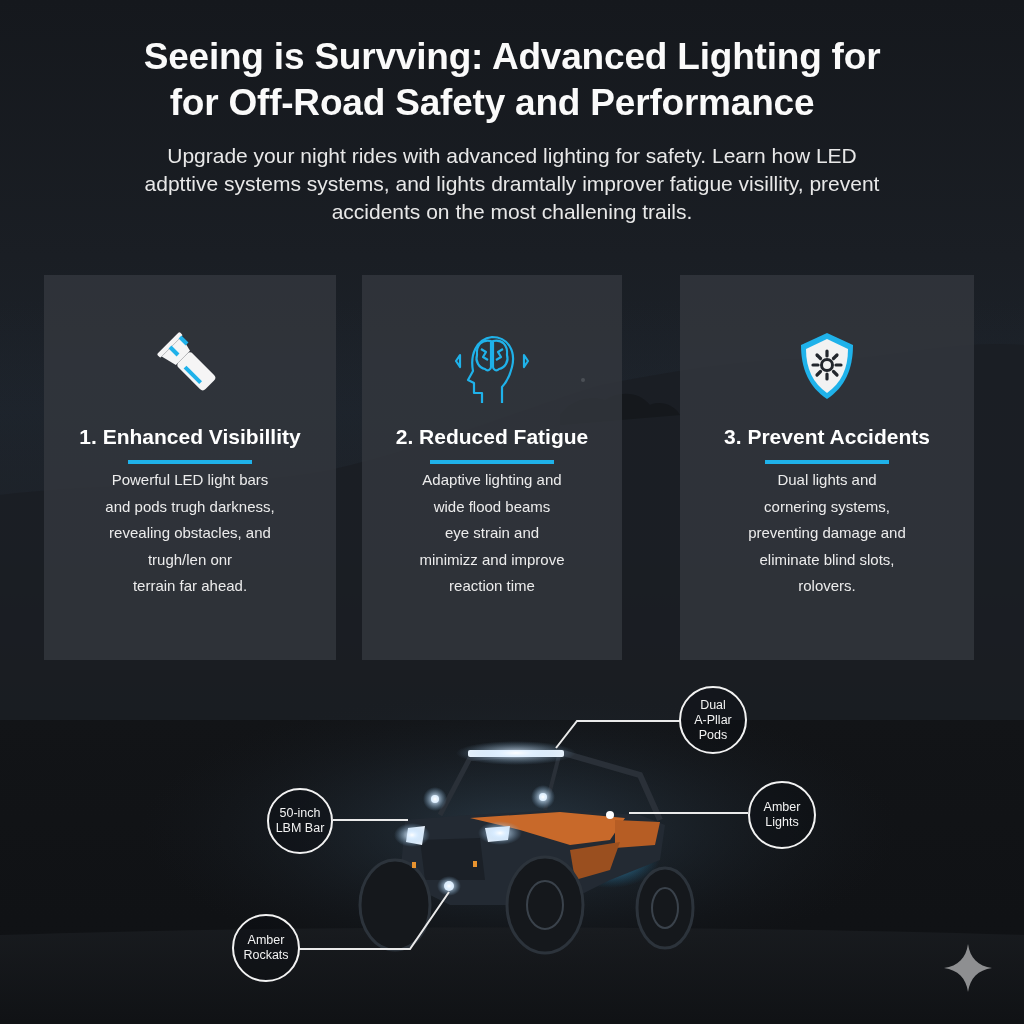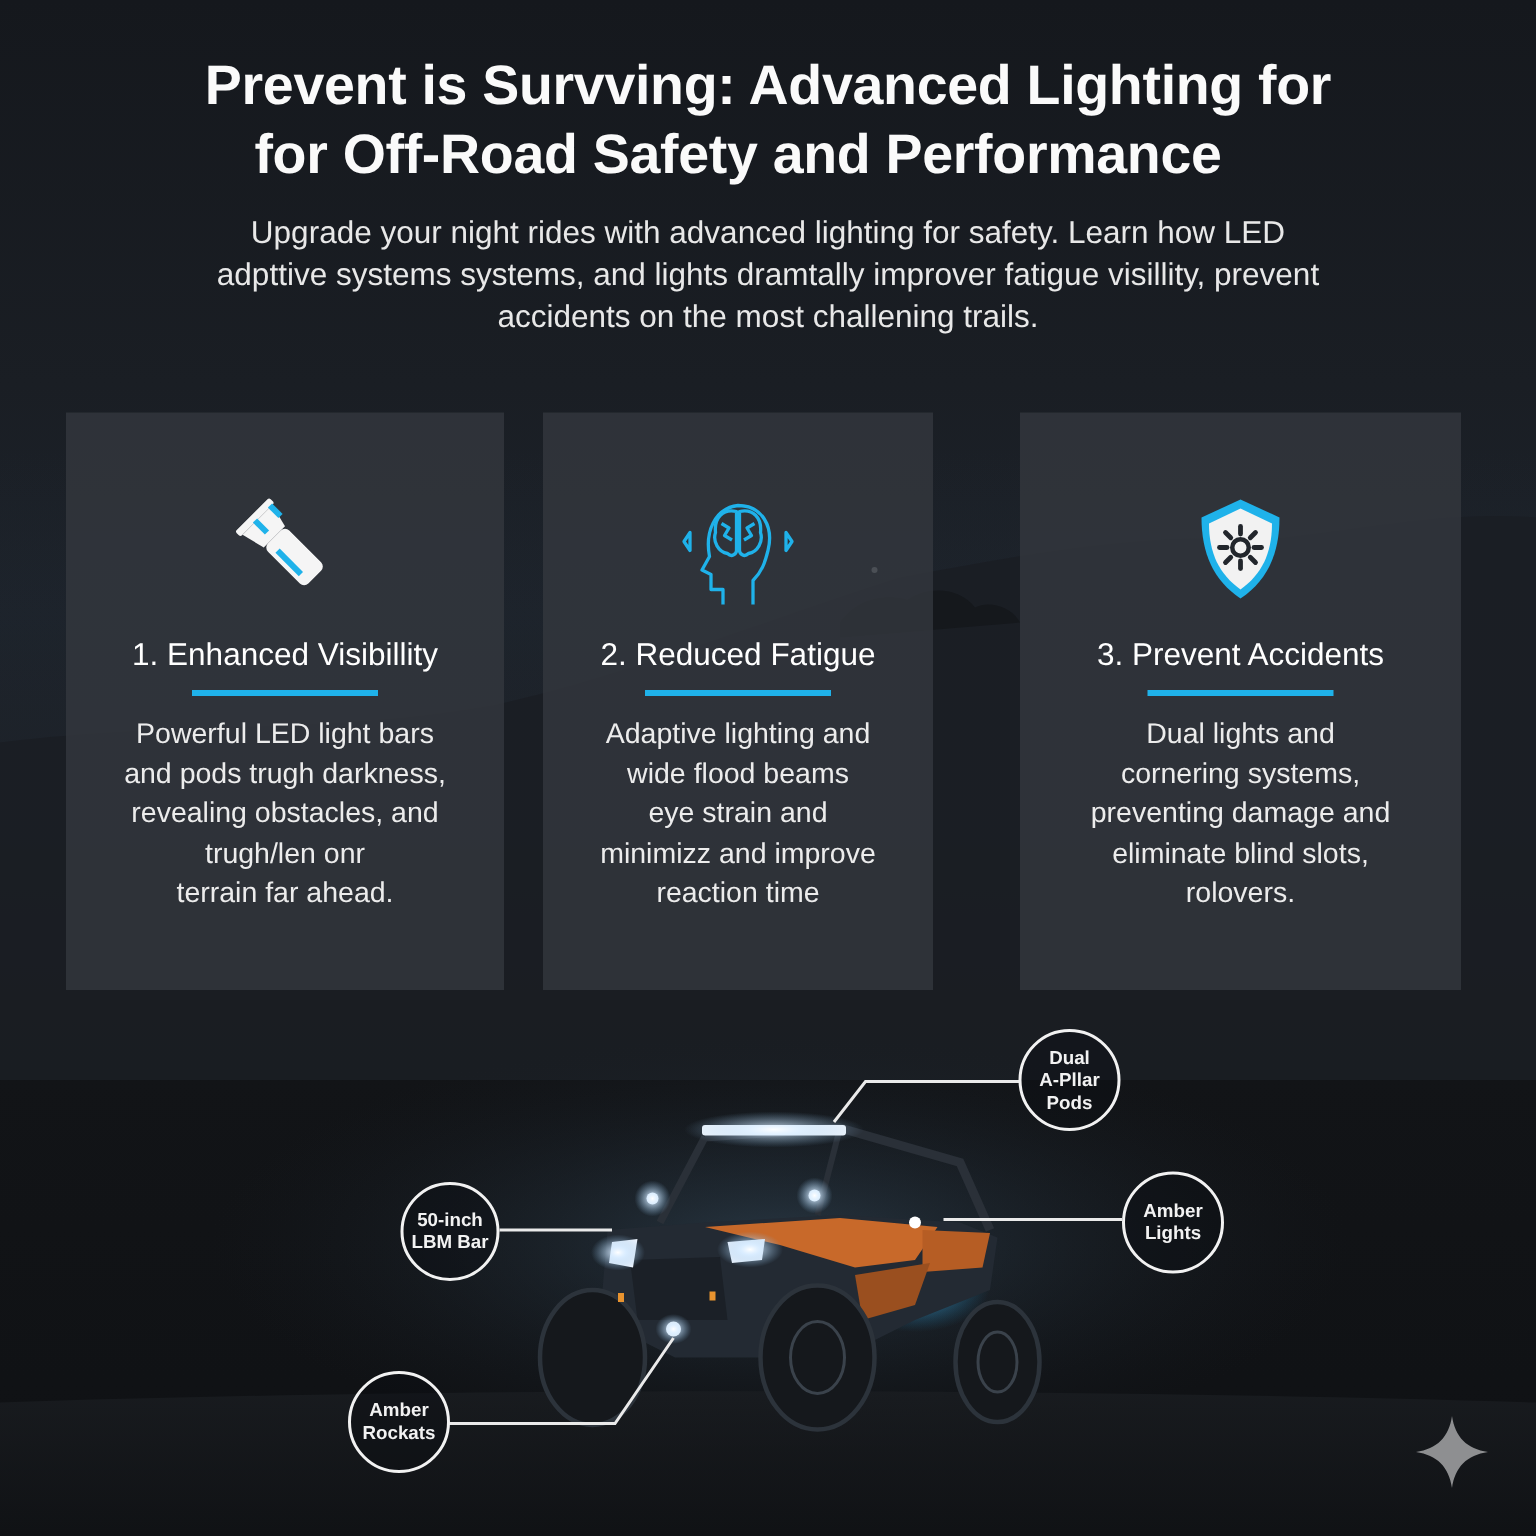--- a/index.html
+++ b/index.html
@@ -27,36 +27,36 @@
   }
   .subtitle span { display: block; }
   .card {
     position: absolute; top: 275px; height: 385px;
     background: rgba(52, 56, 63, 0.78);
     text-align: center;
   }
   .card .icon { position: absolute; left: 50%; top: 50px; transform: translateX(-50%); width: 80px; height: 80px; }
   .card .heading {
     position: absolute; top: 150px; left: 0; width: 100%;
-    font-weight: 400; font-size: 21px; color: #fff;
+    font-weight: 700; font-size: 21px; color: #fff;
   }
   .card .rule {
     position: absolute; top: 185px; left: 50%; transform: translateX(-50%);
     width: 124px; height: 4px; background: #1fb2ea;
   }
   .card .body {
-    position: absolute; top: 202px; left: 10px; right: 10px;
-    font-size: 19px; line-height: 26.5px; color: #ececec;
+    position: absolute; top: 192px; left: 10px; right: 10px;
+    font-size: 15px; line-height: 26.5px; color: #ececec;
   }
   .card .body span { display: block; }
   .vehicle-scene { position: absolute; left: 0; top: 670px; width: 1024px; height: 354px; }
   .callout {
     position: absolute; border: 2.5px solid #f2f2f2; border-radius: 50%;
     display: flex; flex-direction: column; align-items: center; justify-content: center;
-    font-size: 12.5px; font-weight: 700; line-height: 15px; color: #f2f2f2; text-align: center;
+    font-size: 12.5px; font-weight: 400; line-height: 15px; color: #f2f2f2; text-align: center;
     background: rgba(10,12,16,0.35);
   }
   .sparkle { position: absolute; left: 942px; top: 942px; width: 52px; height: 52px; }
 </style>
 </head>
 <body>
 
 <svg class="bg-hills" viewBox="0 0 1024 420" preserveAspectRatio="none">
   <defs>
     <linearGradient id="sky" x1="0" y1="0" x2="0" y2="1">
@@ -65,21 +65,21 @@
       <stop offset="1" stop-color="#14171b" stop-opacity="0"></stop>
     </linearGradient>
   </defs>
   <rect x="0" y="0" width="1024" height="420" fill="url(#sky)"></rect>
   <path d="M0 195 C120 180 220 190 330 170 C420 150 520 110 600 85 C680 70 760 55 840 60 C900 55 960 40 1024 45 L1024 420 L0 420 Z" fill="#1b1e23" opacity="0.9"></path>
   <path d="M560 115 c10 -15 30 -20 45 -15 c15 -10 35 -8 45 5 c10 -5 25 0 30 10 l-120 10 Z" fill="#15181c"></path>
   <circle cx="583" cy="80" r="2" fill="#cfd6dc" opacity="0.7"></circle>
 </svg>
 
 <div class="title">
-  <span>Prevent is Survving: Advanced Lighting for</span>
+  <span>Seeing is Survving: Advanced Lighting for</span>
   <span class="l2">for Off-Road Safety and Performance</span>
 </div>
 
 <div class="subtitle">
   <span>Upgrade your night rides with advanced lighting for safety.  Learn how LED</span>
   <span>adpttive systems systems, and lights dramtally improver fatigue visillity, prevent</span>
   <span>accidents on the most challening trails.</span>
 </div>
 
 <div class="card" style="left:44px; width:292px;">

